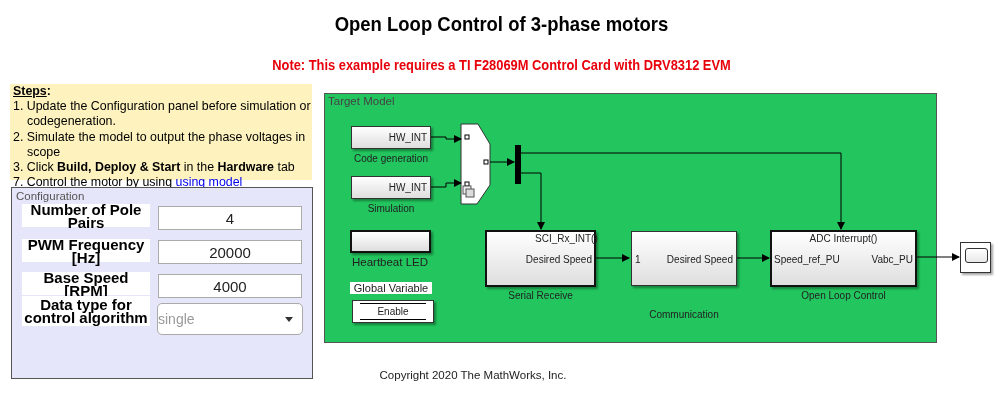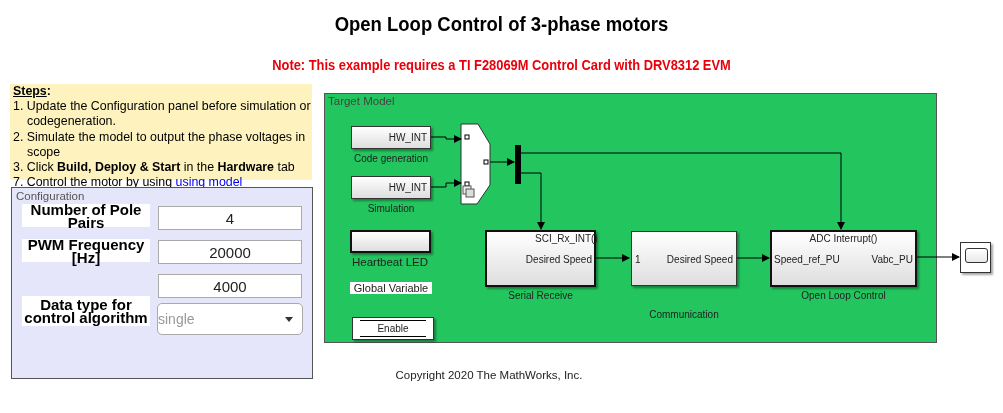--- a/index.html
+++ b/index.html
@@ -20,21 +20,21 @@
   .cselect { position:absolute; left:145px; top:115px; width:146px; height:32px; background:#fff; border:1px solid #aaa; border-radius:5px; box-sizing:border-box; font-size:14px; color:#999; line-height:30px; padding-left:0; }
   .cselect .caret { position:absolute; right:9px; top:13px; width:0; height:0; border-left:4px solid transparent; border-right:4px solid transparent; border-top:5px solid #333; }
 
   #model { left:324px; top:93px; width:613px; height:250px; background:#22c55e; border:1px solid #555; box-sizing:border-box; }
   #model .cap { position:absolute; left:3px; top:1px; font-size:11.5px; color:#444; }
 
   .blk { position:absolute; border:1px solid #333; box-sizing:border-box; background:linear-gradient(#ffffff, #dedede); box-shadow:2px 2px 2px rgba(0,0,0,0.35); font-size:10px; color:#222; }
   .blk.thick { border:2px solid #111; }
   .blabel { position:absolute; font-size:10px; color:#222; text-align:center; white-space:nowrap; }
   svg#wires { position:absolute; left:0; top:0; }
-  #copyright { left:0; top:369px; width:946px; text-align:center; font-size:11.5px; color:#222;margin-left:16px; }
+  #copyright { left:0; top:369px; width:946px; text-align:center; font-size:11.5px; color:#222; }
 </style>
 </head>
 <body>
 
 <div id="title" class="abs">Open Loop Control of 3-phase motors</div>
 <div id="note" class="abs">Note: This example requires a TI F28069M Control Card with DRV8312 EVM</div>
 
 <div id="steps" class="abs">
   <div><span class="hdr">Steps</span><b>:</b></div>
   <div class="item">1. Update the Configuration panel before simulation or codegeneration.</div>
@@ -42,20 +42,21 @@
   <div class="item"><span>3. Click </span><b>Build, Deploy &amp; Start</b><span> in the </span><b>Hardware</b><span> tab</span></div>
   <div class="item"><span>7. Control the motor by using </span><a>using model</a></div>
 </div>
 
 <div id="config" class="abs">
   <div class="cap">Configuration</div>
   <div class="clabel" style="top:16px;height:23px;">Number of Pole Pairs</div>
   <div class="cfield" style="top:18px;">4</div>
   <div class="clabel" style="top:51px;height:23px;">PWM Frequency [Hz]</div>
   <div class="cfield" style="top:52px;">20000</div>
+  <div class="clabel" style="top:84px;height:23px;">Base Speed [RPM]</div>
   <div class="cfield" style="top:86px;">4000</div>
   <div class="clabel" style="top:108px;height:30px;">Data type for control algorithm</div>
   <div class="cselect">
     <span>single</span>
     <span class="caret"></span>
   </div>
 </div>
 
 <div id="model" class="abs">
   <div class="cap">Target Model</div>
@@ -96,21 +97,21 @@
 <div class="blabel" style="left:341px;top:153px;width:100px;">Code generation</div>
 <div class="blk" style="left:351px;top:176px;width:80px;height:23px;">
   <span style="position:absolute;right:3px;top:5px;">HW_INT</span>
 </div>
 <div class="blabel" style="left:341px;top:203px;width:100px;">Simulation</div>
 
 <div class="blk thick" style="left:350px;top:230px;width:81px;height:23px;"></div>
 <div class="blabel" style="left:340px;top:256px;width:100px;font-size:11.5px;">Heartbeat LED</div>
 
 <div class="blabel" style="left:350px;top:282px;width:82px;font-size:11px;background:#fff;">Global Variable</div>
-<div class="blk" style="left:352px;top:300px;width:82px;height:23px;background:#fff;margin-top:17px;">
+<div class="blk" style="left:352px;top:300px;width:82px;height:23px;background:#fff;">
   <div style="position:absolute;left:7px;right:7px;top:2px;border-top:1px solid #000;"></div>
   <div style="position:absolute;left:0;right:0;top:5px;text-align:center;">Enable</div>
   <div style="position:absolute;left:7px;right:7px;bottom:2px;border-top:1px solid #000;"></div>
 </div>
 
 <div class="blk thick" style="left:485px;top:230px;width:111px;height:57px;">
   <div style="position:absolute;left:0;right:0;top:1px;text-align:center;padding-left:48px;">SCI_Rx_INT()</div>
   <div style="position:absolute;right:2px;top:22px;">Desired Speed</div>
 </div>
 <div class="blabel" style="left:485px;top:290px;width:111px;">Serial Receive</div>

